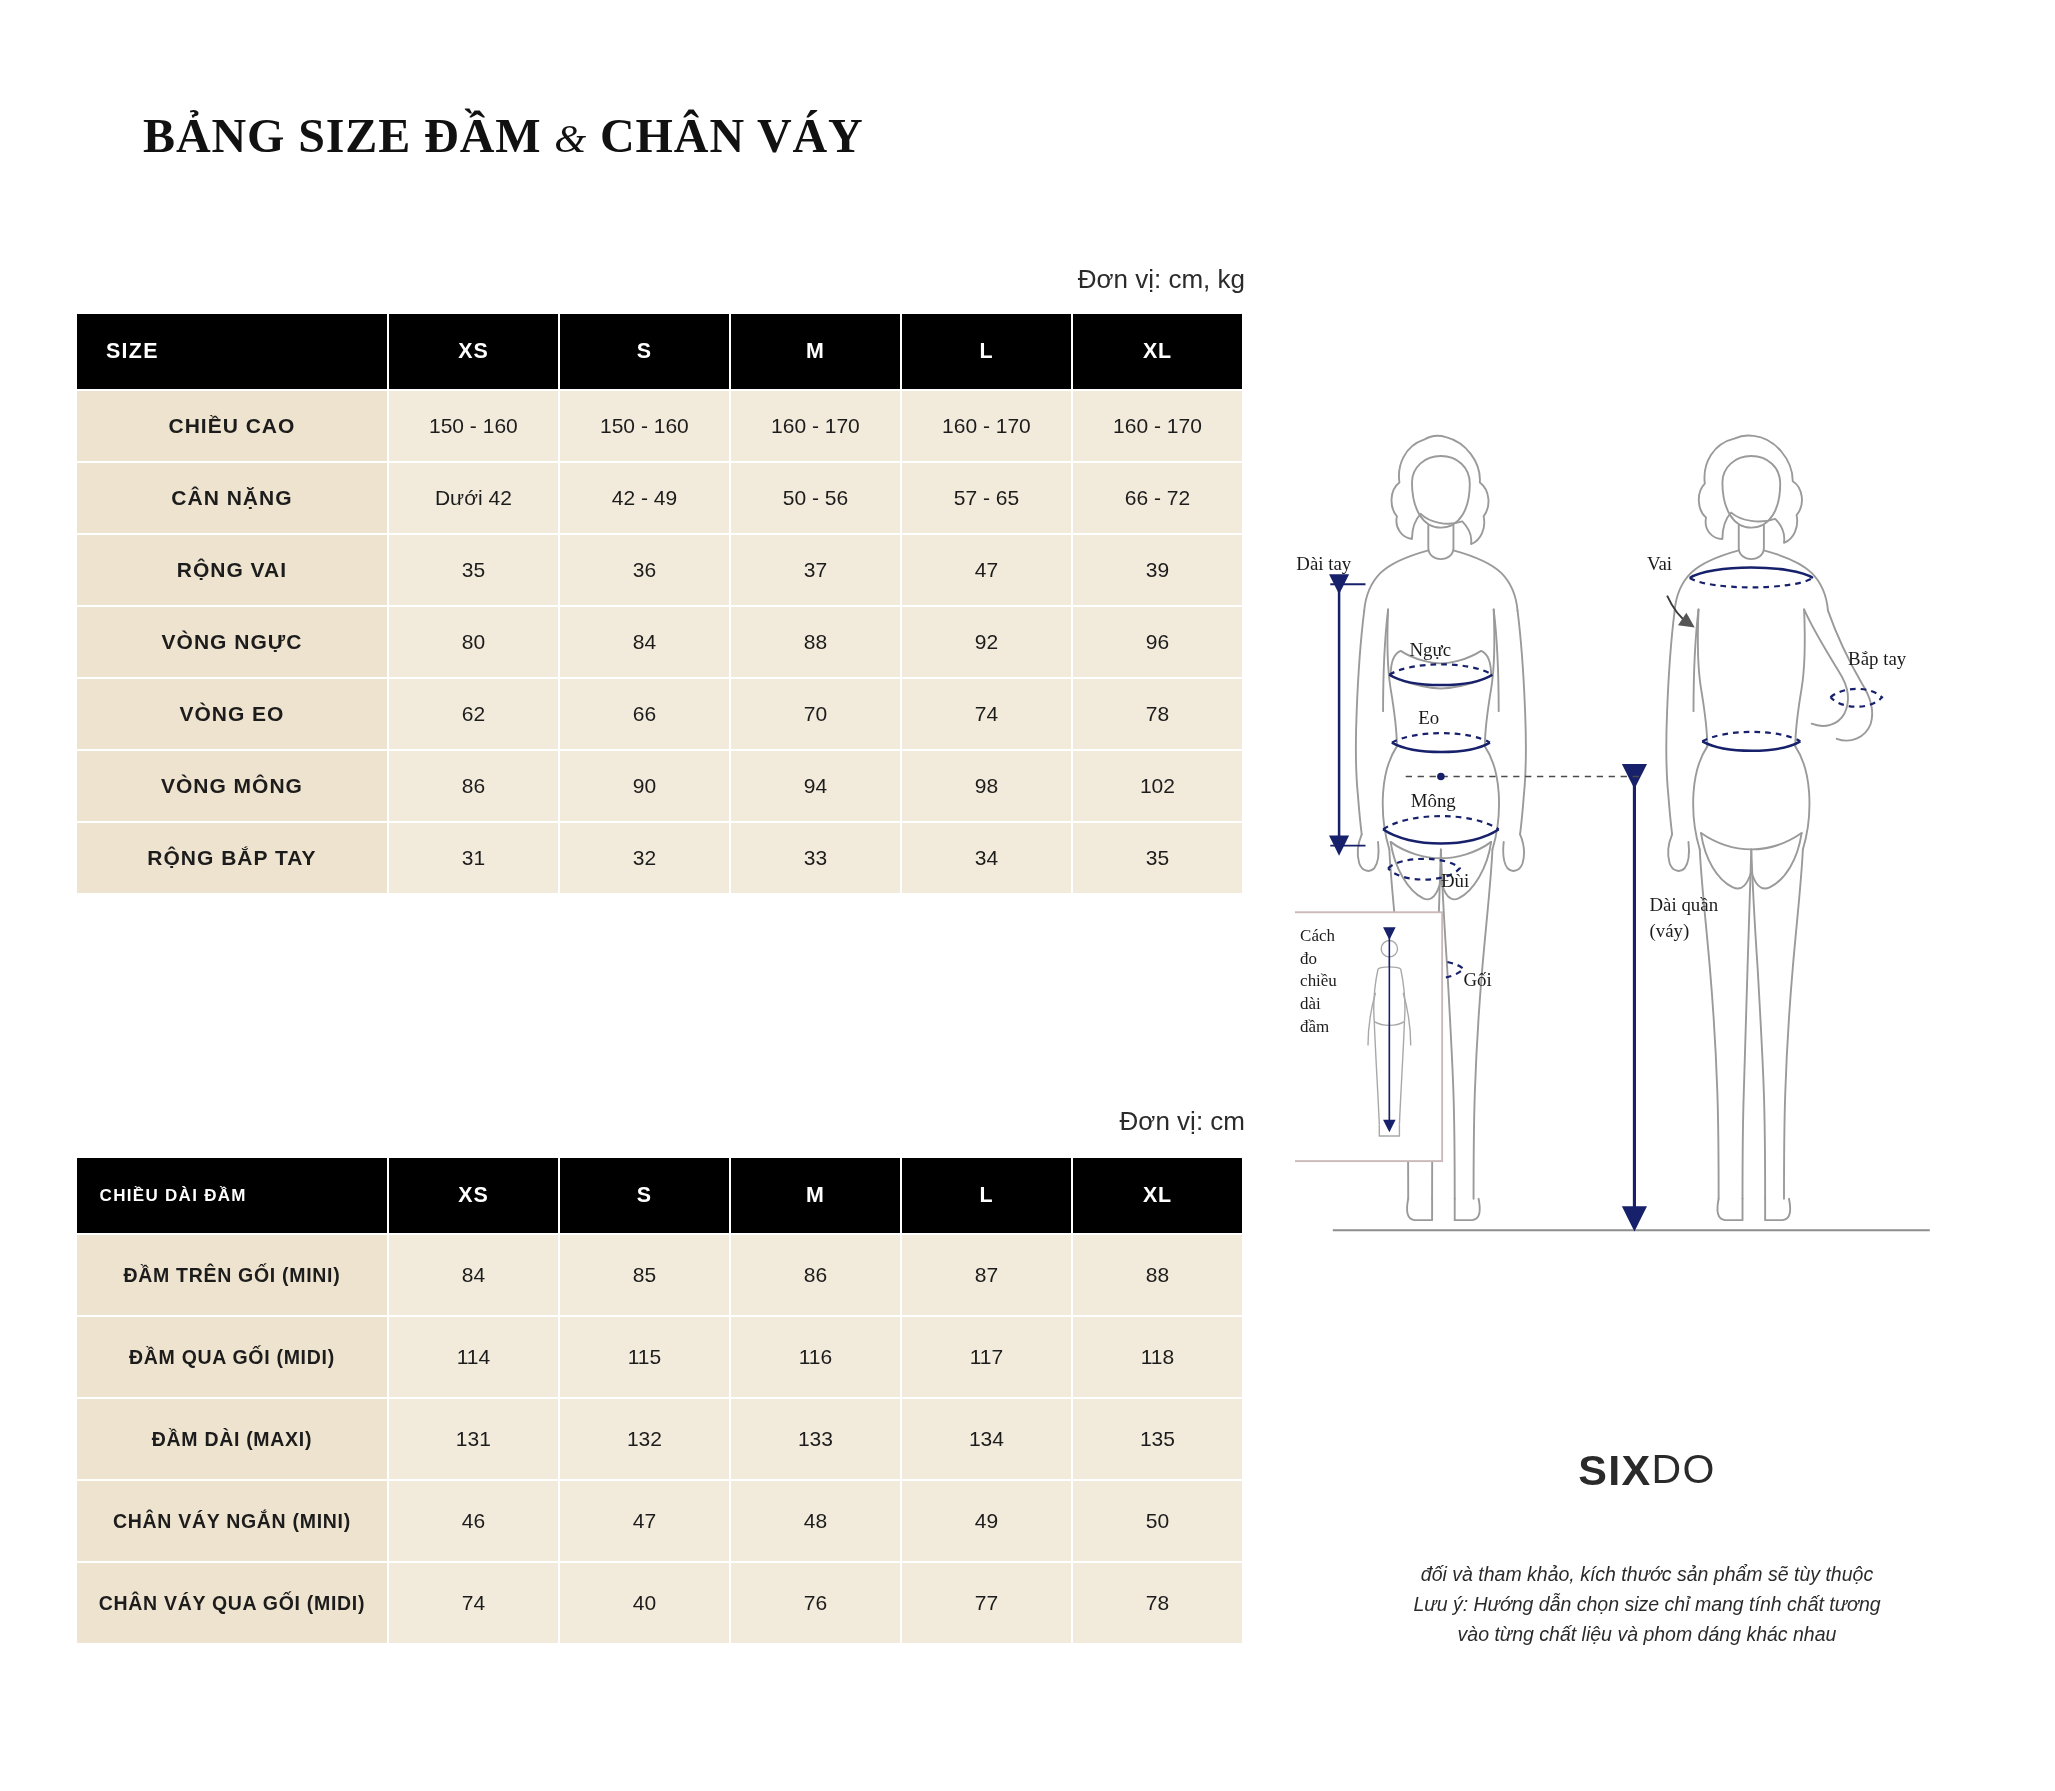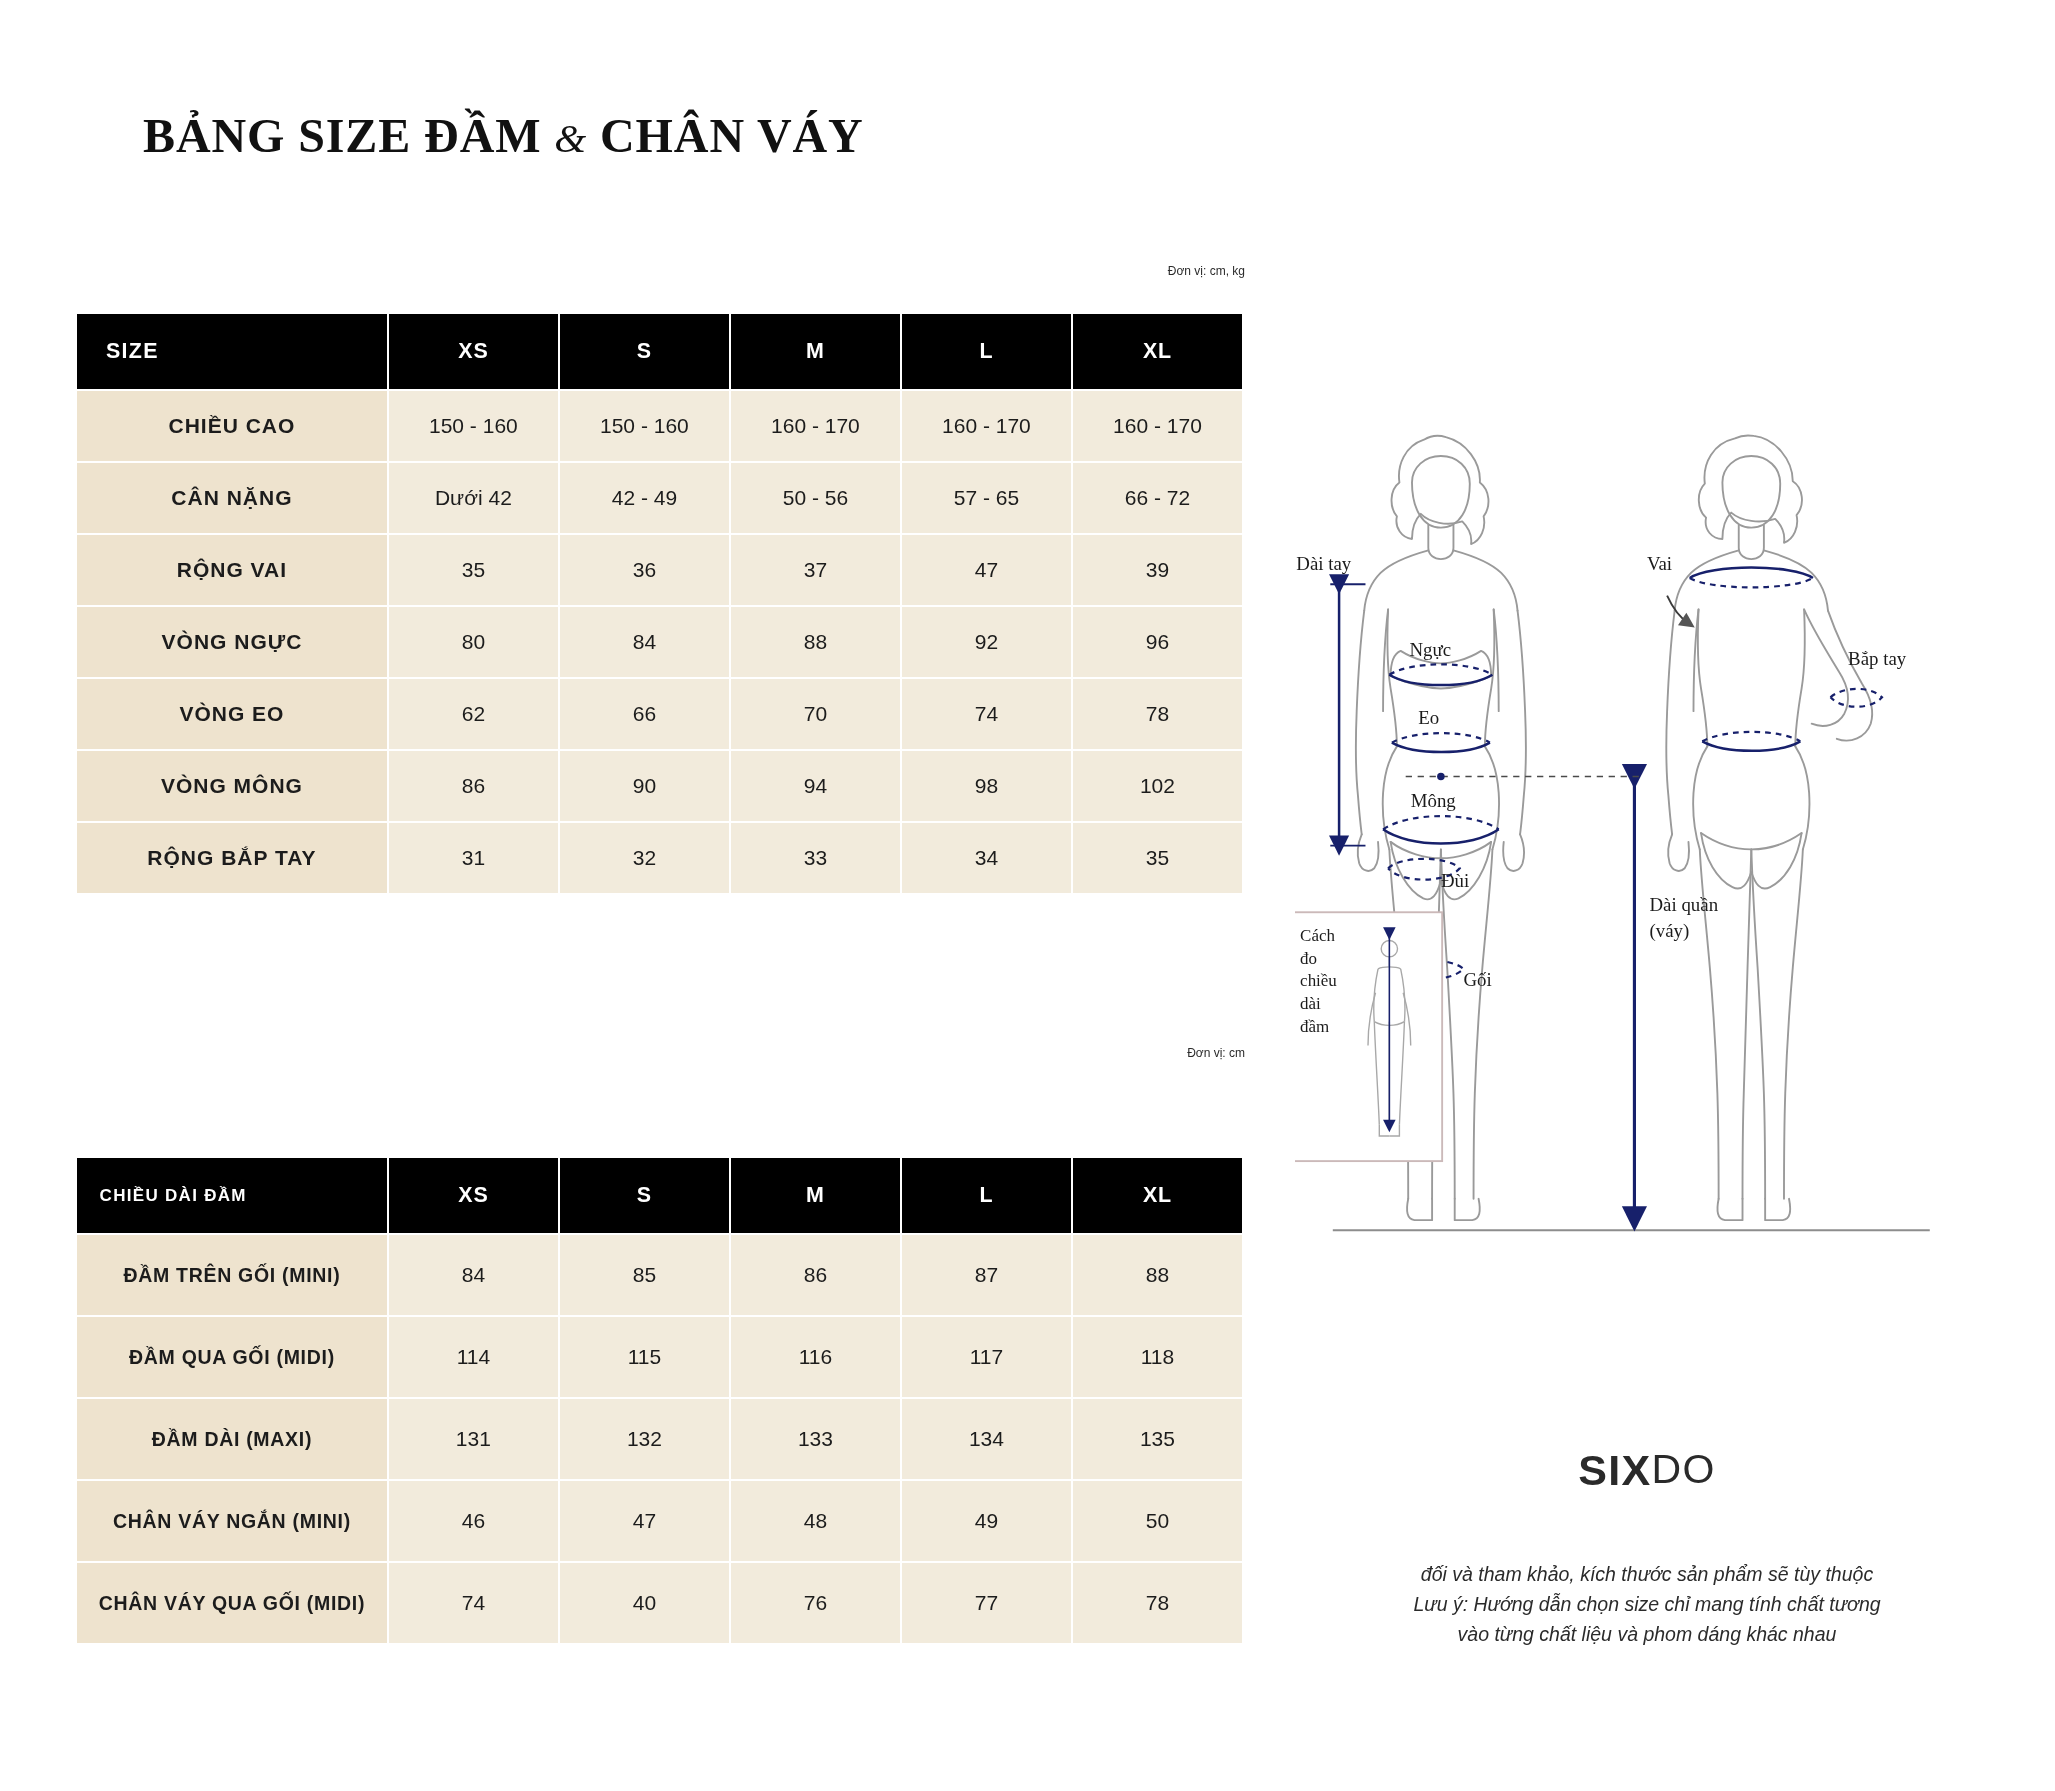--- a/index.html
+++ b/index.html
@@ -38,28 +38,28 @@
   .title .amp {
     font-family: "Liberation Serif", serif;
     font-weight: normal;
     font-style: italic;
     font-size: 41px;
   }
 
   
   .unit-caption {
     position: absolute;
-    font-size: 12px;
+    font-size: 26px;
     color: #2b2b2b;
     font-family: "Liberation Sans", sans-serif;
     text-align: right;
     white-space: nowrap;
   }
   #unit-1 { left: 824px; top: 264px; width: 421px; }
-  #unit-2 { left: 824px; top: 1046px; width: 421px; text-align: right; }
+  #unit-2 { left: 824px; top: 1106px; width: 421px; text-align: right; }
 
   
   .size-table {
     position: absolute;
     border-collapse: separate;
     border-spacing: 2.5px;
     table-layout: fixed;
   }
   #table-body-measurements { left: 75px; top: 312px; width: 1169px; }
   #table-dress-length { left: 75px; top: 1156px; width: 1169px; }

